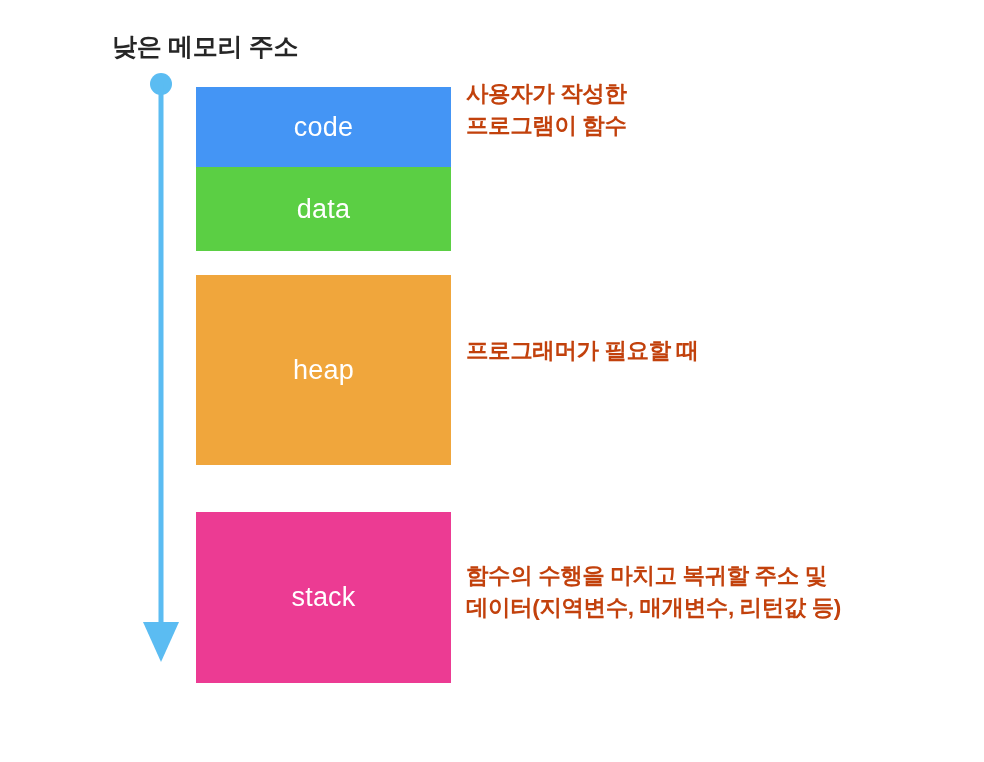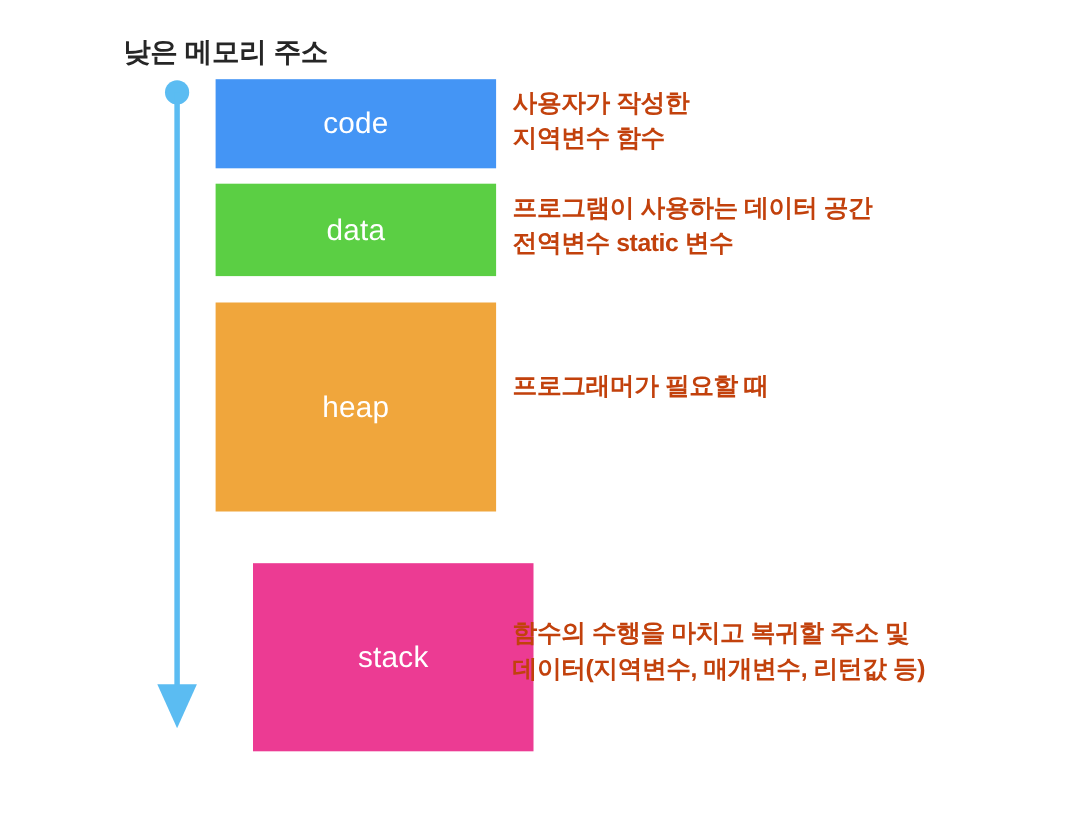--- a/index.html
+++ b/index.html
@@ -94,44 +94,40 @@
 <div id="diagram">
 
   <div class="addr-label" id="addr-low">낮은 메모리 주소</div>
 
   <svg id="memory-arrow" viewBox="0 0 44 600">
     <circle cx="21" cy="14" r="11" fill="#5bbcf2"></circle>
     <line x1="21" y1="14" x2="21" y2="556" stroke="#5bbcf2" stroke-width="5"></line>
     <polygon points="21,592 3,552 39,552" fill="#5bbcf2"></polygon>
   </svg>
 
-  <div class="seg-box" id="seg-code" style="background: rgb(68, 149, 245);">
+  <div class="seg-box" id="seg-code" style="background: rgb(68, 149, 245); margin-top: 15px;">
     <span class="seg-label">code</span>
   </div>
   <div class="annotation" id="note-code">
     <span class="line">사용자가 작성한</span>
-    <span class="line">지역변수 함수</span>
+    <span class="line">프로그램이 함수</span>
   </div>
 
   <div class="seg-box" id="seg-data" style="background: rgb(91, 207, 68);">
     <span class="seg-label">data</span>
-  </div>
-  <div class="annotation" id="note-data">
-    <span class="line">프로그램이 사용하는 데이터 공간</span>
-    <span class="line">전역변수 static 변수</span>
   </div>
 
   <div class="seg-box" id="seg-heap" style="background: rgb(240, 166, 60);">
     <span class="seg-label">heap</span>
   </div>
   <div class="annotation" id="note-heap">
     <span class="line">프로그래머가 필요할 때</span>
   </div>
 
-  <div class="seg-box" id="seg-stack" style="background: rgb(236, 59, 147); margin-left: 34px;">
+  <div class="seg-box" id="seg-stack" style="background: rgb(236, 59, 147);">
     <span class="seg-label">stack</span>
   </div>
   <div class="annotation" id="note-stack">
     <span class="line">함수의 수행을 마치고 복귀할 주소 및</span>
     <span class="line">데이터(지역변수, 매개변수, 리턴값 등)</span>
   </div>
 
 
 </div>
 

